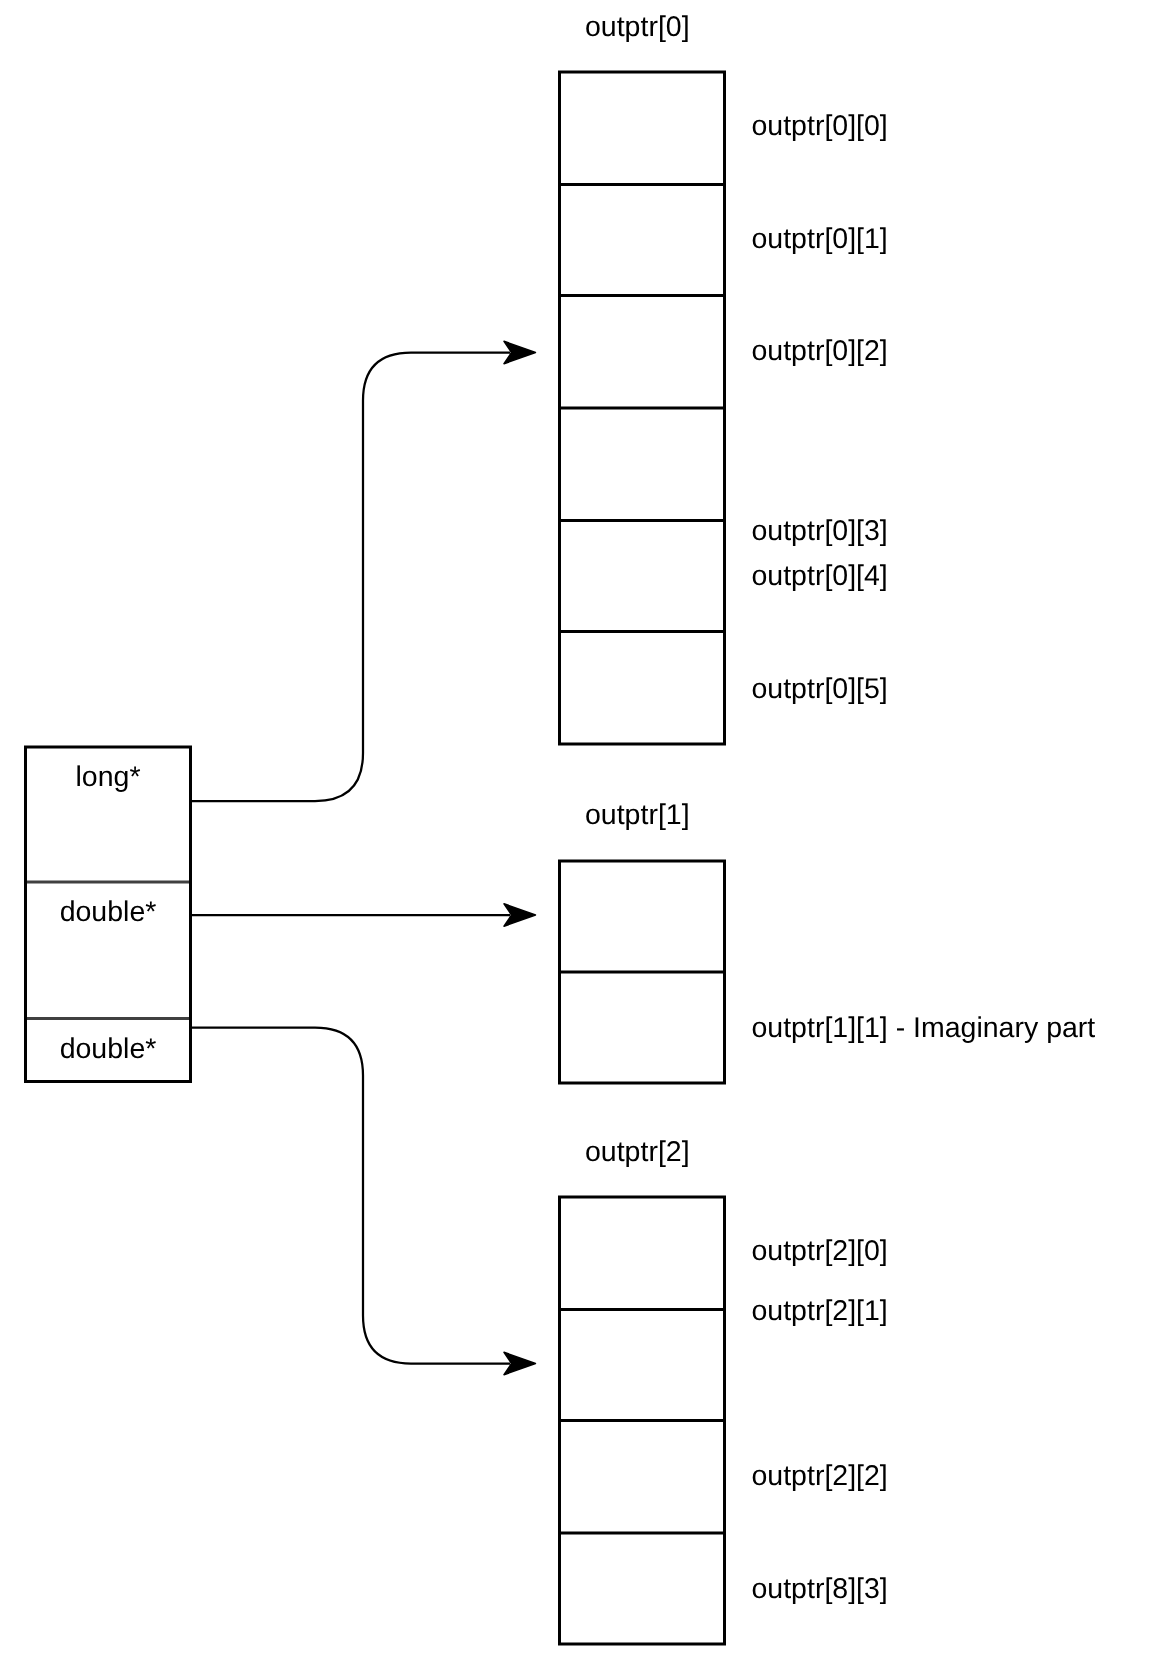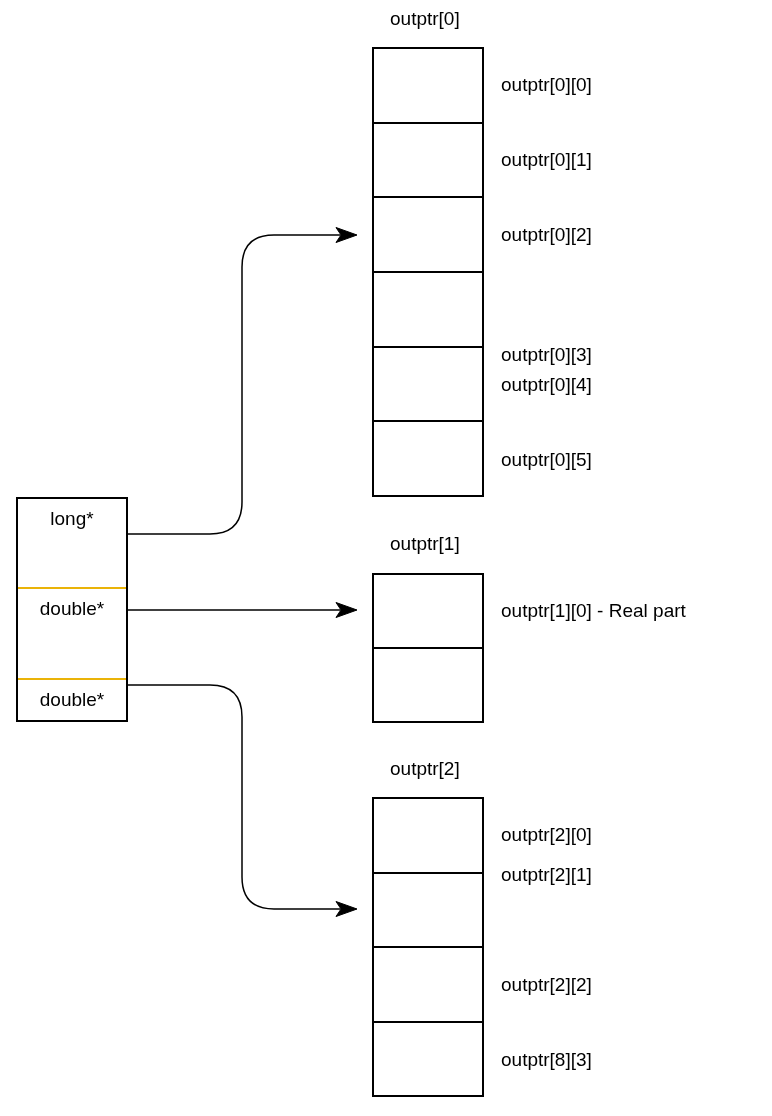--- a/index.html
+++ b/index.html
@@ -47,21 +47,21 @@
     border-top: 2px solid #000000;
   }
   .pcell {
     flex: 1;
     display: flex;
     align-items: center;
     justify-content: center;
     font-size: 19px;
   }
   .pcell + .pcell {
-    border-top: 2px solid #eab308;
+    border-top: 2px solid #404040;
     margin-top: 48px;
   }
   .title {
     position: absolute;
     font-size: 19px;
     white-space: nowrap;
     line-height: 22px;
   }
   .label {
     position: absolute;
@@ -114,21 +114,21 @@
   <div class="label" style="top:224px;">outptr[0][2]</div>
   <div class="label" style="top:299px;margin-top:45px;">outptr[0][3]</div>
   <div class="label" style="top:374px;">outptr[0][4]</div>
   <div class="label" style="top:449px;">outptr[0][5]</div>
 
   <div class="title" style="left:390px; top:533px;">outptr[1]</div>
   <div class="box" style="left:372px; top:573px; width:112px; height:150px;">
     <div class="cell"></div>
     <div class="cell"></div>
   </div>
-  <div class="label" style="top:600px;">outptr[1][0] - Real part</div>
+  <div class="label" style="top:675px;">outptr[1][1] - Imaginary part</div>
 
   <div class="title" style="left:390px; top:758px;">outptr[2]</div>
   <div class="box" style="left:372px; top:797px; width:112px; height:300px;">
     <div class="cell"></div>
     <div class="cell"></div>
     <div class="cell"></div>
     <div class="cell"></div>
   </div>
   <div class="label" style="top:824px;">outptr[2][0]</div>
   <div class="label" style="top:864px;">outptr[2][1]</div>

